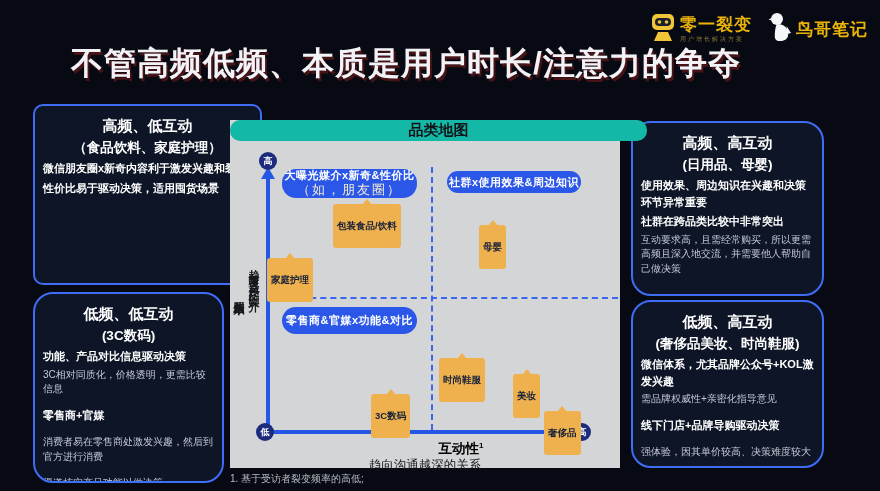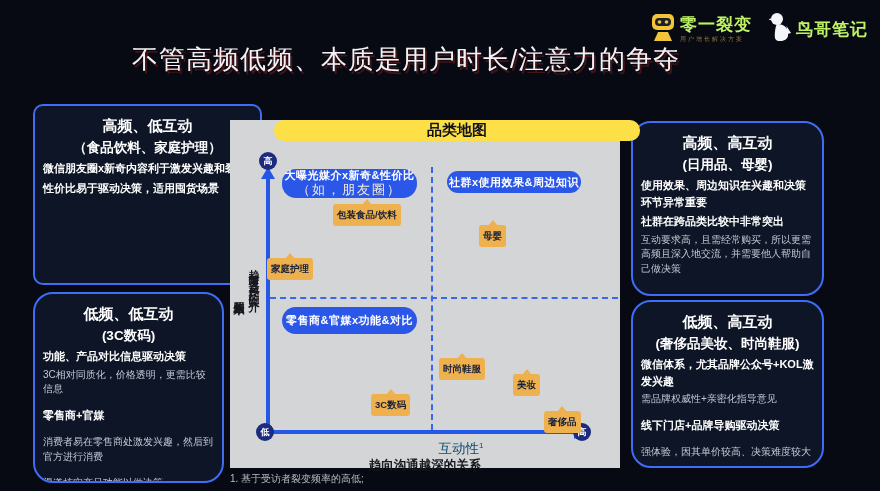--- a/index.html
+++ b/index.html
@@ -1,48 +1,48 @@
 <!DOCTYPE html>
 <html><head>
 <meta charset="utf-8">
 <style>
   html,body{margin:0;padding:0;background:#070a12;}
   .slide{position:relative;width:880px;height:491px;background:#070a12;overflow:hidden;
          font-family:"Liberation Sans","DejaVu Sans",sans-serif;}
 
   
   .main-title{position:absolute;left:0;top:42px;width:812px;text-align:center;
-    font-size:26px;font-weight:400;color:#f3f2f6;letter-spacing:1px;
+    font-size:32px;font-weight:700;color:#f3f2f6;letter-spacing:1px;
     text-shadow:2px 3px 0 rgba(125,28,25,.55);}
   .logos{position:absolute;right:12px;top:12px;display:flex;align-items:flex-start;gap:16px;}
   .logo{display:flex;align-items:center;gap:4px;}
   .logo-textcol{display:flex;flex-direction:column;line-height:1;}
-  .logo-name{font-size:17px;font-weight:bold;color:#bef264;letter-spacing:1px;}
+  .logo-name{font-size:17px;font-weight:bold;color:#eab308;letter-spacing:1px;}
   .logo-tagline{font-size:6px;color:#8a753a;letter-spacing:2px;margin-top:3px;}
 
   
   .box{position:absolute;border:2.5px solid #3f6df6;border-radius:20px;background:#0d1526;
        box-sizing:border-box;padding:8px 8px;color:#e8ebf2;overflow:hidden;}
   .box-tl{left:33px;top:104px;width:229px;height:181px;border-radius:10px;}
   .box-bl{left:33px;top:292px;width:191px;height:191px;}
   .box-tr{left:631px;top:121px;width:193px;height:175px;}
   .box-br{left:631px;top:300px;width:193px;height:168px;}
   .box-title{margin:3px 0 0;text-align:center;font-size:15px;font-weight:bold;color:#ffffff;}
   .box-sub{margin:4px 0 6px;text-align:center;font-size:13.5px;font-weight:bold;color:#ffffff;}
   .box p{margin:3px 0;}
   .pt-bold{font-size:11px;font-weight:bold;color:#ffffff;line-height:1.5;}
   .pt-reg{font-size:10px;color:#c3c8d4;line-height:1.45;}
   .gap10{margin-top:10px !important;}
   .gap12{margin-top:12px !important;}
 
   
   .panel{position:absolute;left:230px;top:120px;width:390px;height:348px;background:#d4d5d7;}
-  .panel-header{position:absolute;left:0;top:0;width:366px;height:21px;background:#fde047;
+  .panel-header{position:absolute;left:0;top:0;width:417px;height:21px;background:#14b8a6;
     border-radius:10px;display:flex;align-items:center;justify-content:center;
-    font-size:15px;font-weight:bold;color:#111319;margin-left:44px;}
+    font-size:15px;font-weight:bold;color:#111319;}
 
   .axis-line-y{position:absolute;left:36px;top:57px;width:4px;height:256px;background:#2457e6;}
   .axis-arrow-up{position:absolute;left:31px;top:47px;width:0;height:0;
     border-left:7px solid transparent;border-right:7px solid transparent;border-bottom:12px solid #2457e6;}
   .axis-line-x{position:absolute;left:36px;top:310px;width:312px;height:4px;background:#2457e6;}
   .axis-arrow-right{position:absolute;left:344px;top:305px;width:0;height:0;
     border-top:7px solid transparent;border-bottom:7px solid transparent;border-left:12px solid #2457e6;}
   .axis-node{position:absolute;width:18px;height:18px;border-radius:50%;background:#1c2b7d;
     color:#ffffff;font-size:9px;font-weight:bold;display:flex;align-items:center;justify-content:center;}
   .node-top{left:29px;top:32px;}
@@ -50,37 +50,37 @@
   .node-right{left:343px;top:303px;}
 
   .dash-v{position:absolute;left:201px;top:47px;height:263px;border-left:2px dashed #3a65ef;}
   .dash-h{position:absolute;left:40px;top:177px;width:348px;border-top:2px dashed #3a65ef;}
 
   .ylab{position:absolute;writing-mode:vertical-rl;text-orientation:upright;
     color:#17181d;font-weight:bold;}
   .ylab-inner{left:16px;top:140px;font-size:11px;letter-spacing:4px;}
   .ylab-outer{left:1px;top:172px;font-size:11px;letter-spacing:1px;}
   .xlab1{position:absolute;left:0;top:320px;width:462px;text-align:center;
-    font-size:13.5px;font-weight:400;color:#0c4a6e;}
+    font-size:13.5px;font-weight:700;color:#000000;}
   .xlab1 sup{font-size:8px;}
   .xlab2{position:absolute;left:0;top:337px;width:390px;text-align:center;
-    font-size:12.5px;font-weight:700;color:#17181d;}
+    font-size:12.5px;font-weight:400;color:#17181d;}
 
   .pill{position:absolute;background:#2b57e8;border-radius:14px;color:#ffffff;
     display:flex;flex-direction:column;align-items:center;justify-content:center;
     text-align:center;line-height:1.15;}
   .pill-l1{font-size:11px;font-weight:bold;letter-spacing:.5px;}
   .pill-l2{font-size:13px;color:#f1e9d6;letter-spacing:2px;margin-top:1px;}
   .pill-q2{left:52px;top:49px;width:135px;height:29px;}
   .pill-q1{left:217px;top:51px;width:134px;height:22px;}
   .pill-q3{left:52px;top:187px;width:135px;height:27px;text-align:center;}
   .pill-q4{left:217px;top:187px;width:136px;height:30px;}
 
   .tag{position:absolute;background:#eeb14e;color:#16203a;font-weight:bold;font-size:9.5px;
-    padding:6px 4px;border-radius:3px;white-space:nowrap;line-height:1;}
+    padding:17px 4px;border-radius:3px;white-space:nowrap;line-height:1;}
   .tag::before{content:"";position:absolute;top:-5px;left:50%;margin-left:-5px;
     border-left:5px solid transparent;border-right:5px solid transparent;border-bottom:6px solid #eeb14e;}
   .tag-food{left:103px;top:84px;}
   .tag-muying{left:249px;top:105px;}
   .tag-home{left:37px;top:138px;}
   .tag-shoes{left:209px;top:238px;}
   .tag-beauty{left:283px;top:254px;}
   .tag-3c{left:141px;top:274px;}
   .tag-lux{left:314px;top:291px;text-align:right;}
 

